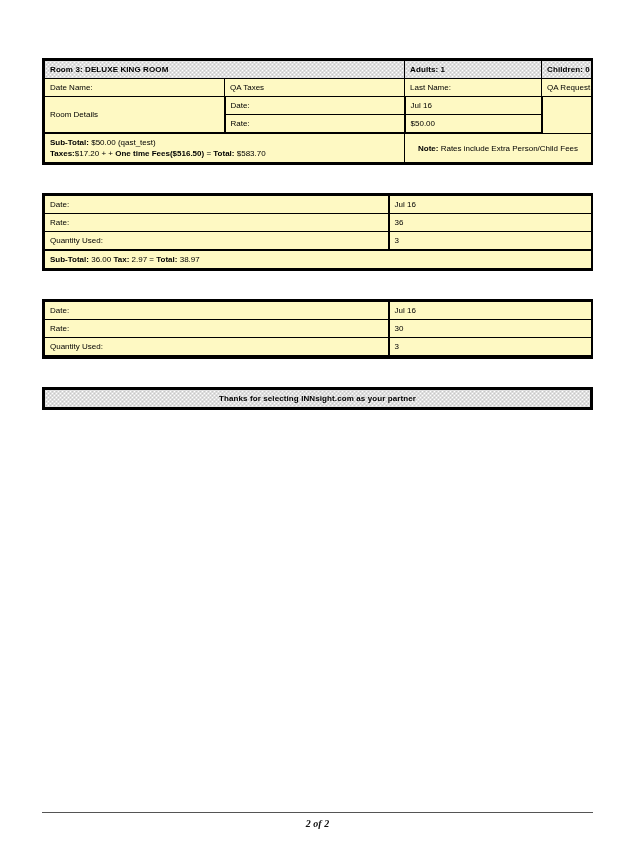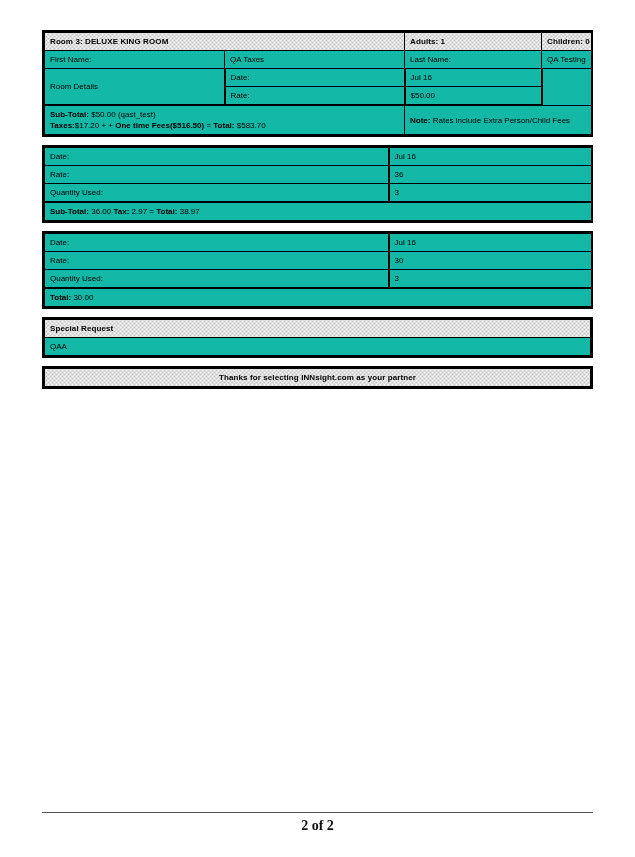--- a/index.html
+++ b/index.html
@@ -19,24 +19,25 @@
   .page {
     position: absolute;
     left: 42px;
     top: 30px;
     width: 551px;
   }
 
   
   .block {
     border: 2px solid #000;
-    background: #14b8a6;
+    background: #fef9c3;
     box-sizing: border-box;
     width: 100%;
     margin-bottom: 8px;
+    margin-top: 28px;
   }
   .block:last-child { margin-bottom: 0; }
 
   table.grid {
     border-collapse: collapse;
     width: 100%;
     table-layout: fixed;
   }
   table.grid td {
     border: 1px solid #000;
@@ -76,21 +77,21 @@
   .bold { font-weight: bold; }
 
   .summary-cell {
     font-size: 8.5px;
     line-height: 12px;
     padding: 3px 5px 4px 5px;
   }
   .summary-cell .line { white-space: nowrap; }
   .note-cell {
     font-size: 7.5px;
-    text-align: left;
+    text-align: center;
     vertical-align: bottom;
     padding-bottom: 4px;
   }
 
   .tot-row td {
     font-size: 8.5px;
     text-align: left;
     height: 16px;
   }
 
@@ -103,22 +104,23 @@
   .page-footer {
     position: absolute;
     left: 42px;
     top: 812px;
     width: 551px;
     border-top: 1px solid #555;
     text-align: center;
   }
   .page-footer .num {
     font-family: "Liberation Serif", serif;
+    font-style: italic;
     font-weight: bold;
-    font-size: 14px;
+    font-size: 10px;
     padding-top: 5px;
     display: block;
     color: #111;
   }
 </style>
 </head>
 <body>
 
 <div class="page">
 
@@ -133,24 +135,24 @@
       </colgroup>
 
       <tbody>
           <tr>
         <td class="hatch hdr" colspan="3">Room 3: DELUXE KING ROOM</td>
         <td class="hatch hdr hdr-right">Adults: 1</td>
         <td class="hatch hdr hdr-right">Children: 0</td>
       </tr>
 
       <tr>
-        <td>First Name:</td>
+        <td>Date Name:</td>
         <td colspan="2">QA Taxes</td>
         <td>Last Name:</td>
-        <td>QA Testing</td>
+        <td>QA Request</td>
       </tr>
 
       <tr>
         <td rowspan="2" class="thick-bottom">Room Details</td>
         <td colspan="2" class="thick-left">Date:</td>
         <td class="thick-left">Jul 16</td>
         <td rowspan="2" class="thick-left"></td>
       </tr>
 
       <tr>
@@ -234,42 +236,24 @@
       <tr>
         <td>Rate:</td>
         <td class="thick-left">30</td>
       </tr>
 
       <tr>
         <td class="thick-bottom">Quantity Used:</td>
         <td class="thick-left thick-bottom">3</td>
       </tr>
 
-      <tr class="tot-row">
-        <td colspan="2">
-          <span class="bold">Total:</span>
-          <span>30.00</span>
-        </td>
-      </tr>
-    </tbody>
-      </table>
-  </div>
-
-  <div class="block">
-    <table class="grid">
-      <tbody>
-          <tr>
-        <td class="hatch hdr">Special Request</td>
-      </tr>
-      <tr class="req-body">
-        <td>QAA</td>
-      </tr>
-    </tbody>
-      </table>
-  </div>
+    </tbody>
+      </table>
+  </div>
+
 
   <div class="block">
     <table class="grid">
       <tbody>
           <tr>
         <td class="hatch hdr hdr-center">Thanks for selecting INNsight.com as your partner</td>
       </tr>
     </tbody>
       </table>
   </div>

